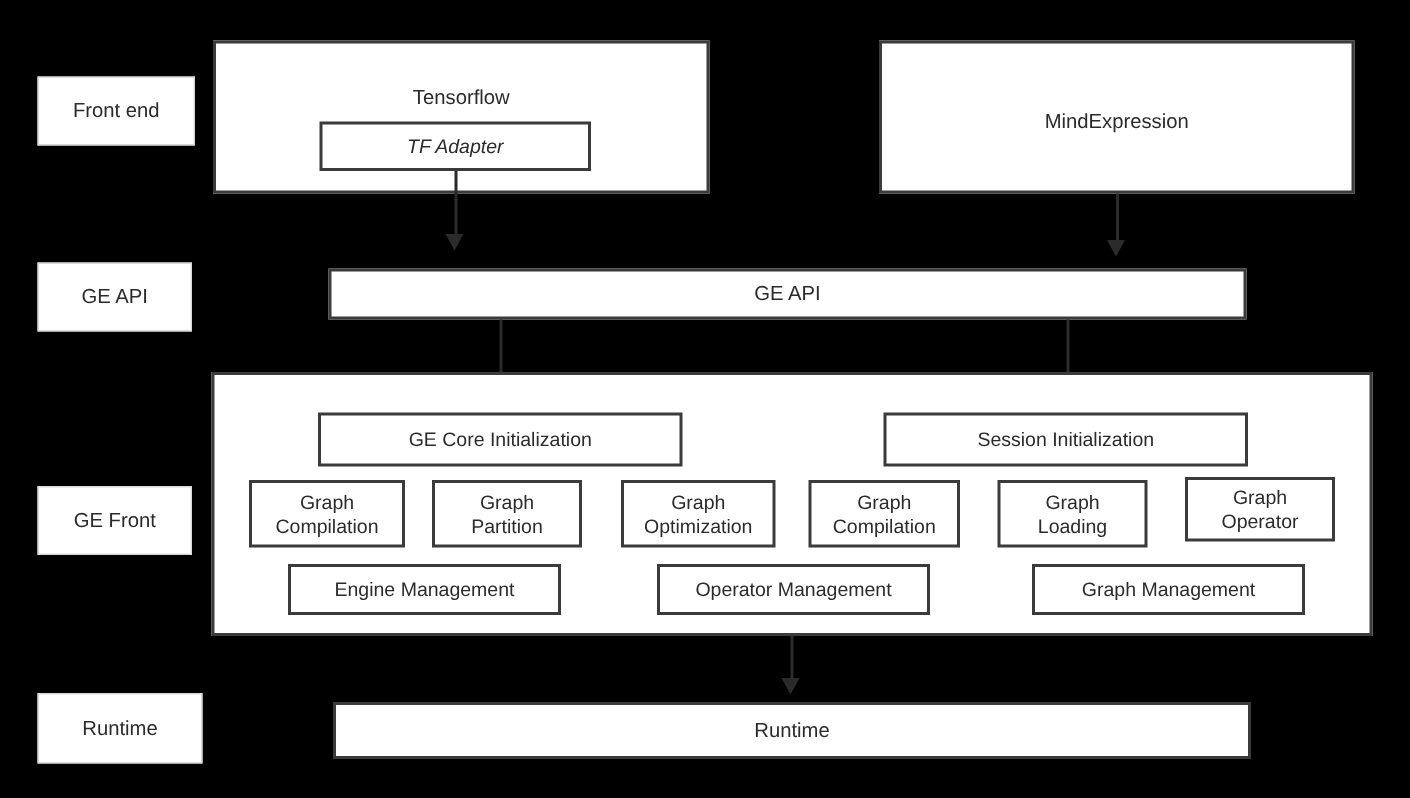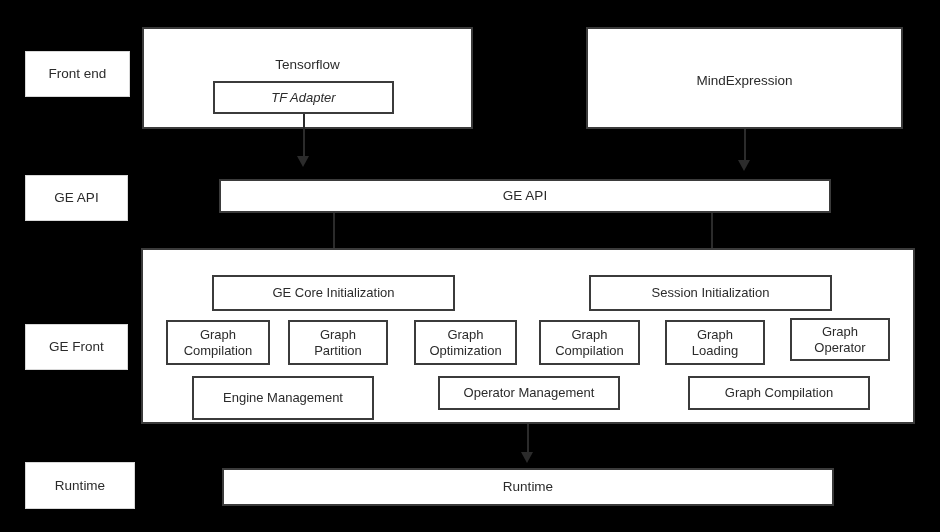--- a/index.html
+++ b/index.html
@@ -146,28 +146,28 @@
   </div>
   <div class="box inner-box two-line" style="left:665px; top:320px; width:100px; height:45px;">
     <span><span>Graph</span><br>
     <span>Loading</span></span>
   </div>
   <div class="box inner-box two-line" style="left:790px; top:318px; width:100px; height:43px;">
     <span><span>Graph</span><br>
     <span>Operator</span></span>
   </div>
 
-  <div class="box inner-box" style="left:192px; top:376px; width:182px; height:44px;">
+  <div class="box inner-box" style="left:192px; top:376px; width:182px; height:34px;">
     <span>Engine Management</span>
   </div>
   <div class="box inner-box" style="left:438px; top:376px; width:182px; height:34px;">
     <span>Operator Management</span>
   </div>
   <div class="box inner-box" style="left:688px; top:376px; width:182px; height:34px;">
-    <span>Graph Compilation</span>
+    <span>Graph Management</span>
   </div>
 
   <div class="conn vline" style="left:527px; top:424px; height:32px;"></div>
   <div class="arrowhead" style="left:521px; top:452px;"></div>
 
   <div class="box wide-bar" style="left:222px; top:468px; width:612px; height:38px;">
     <span>Runtime</span>
   </div>
 
 </div>

